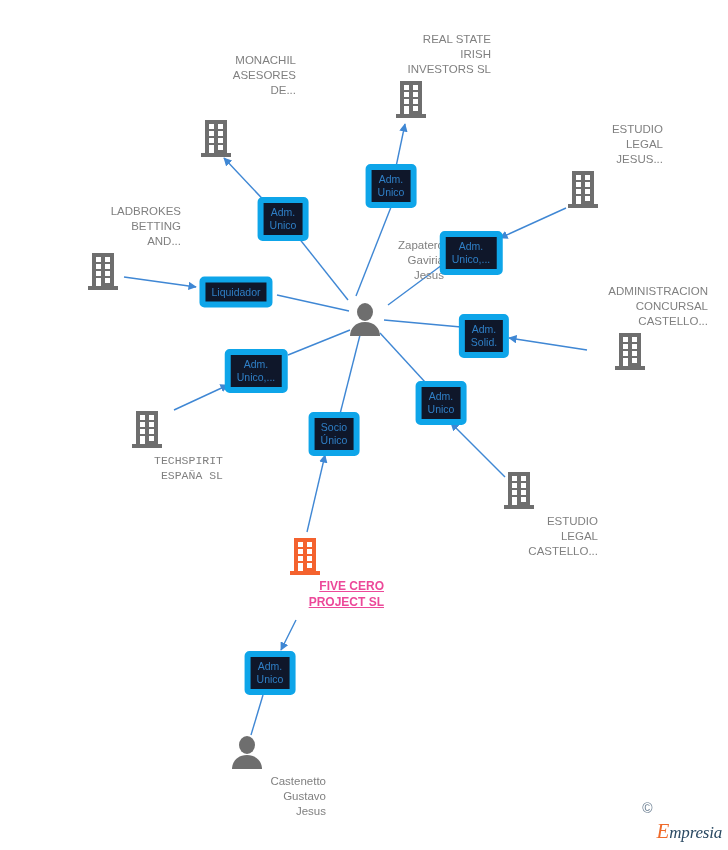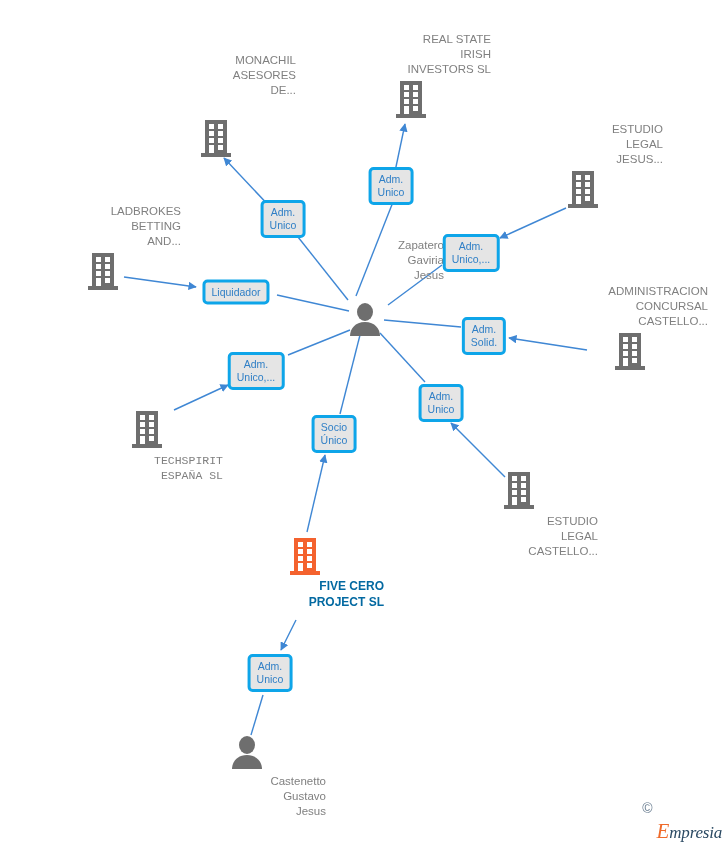--- a/index.html
+++ b/index.html
@@ -25,30 +25,31 @@
     position: absolute;
     text-align: right;
     color: #808080;
     font-size: 11.5px;
     line-height: 15px;
     font-family: "Liberation Sans", sans-serif;
     white-space: pre-line;
     pointer-events: none;
   }
   .node-label.focal {
-    color: #0369a1;
+    color: #ec4899;
     font-weight: bold;
     font-size: 12px;
     line-height: 16px;
+    text-decoration: underline;
   }
   .edge-label {
     position: absolute;
-    border: 3px solid #0ea5e9;
+    border: 6px solid #0ea5e9;
     border-radius: 5px;
-    background: #e5e5e5;
+    background: #0f172a;
     color: #2f7fc6;
     font-size: 10.5px;
     line-height: 13px;
     font-family: "Liberation Sans", sans-serif;
     text-align: center;
     padding: 3px 6px;
     box-sizing: border-box;
     white-space: pre-line;
   }
   .watermark {

